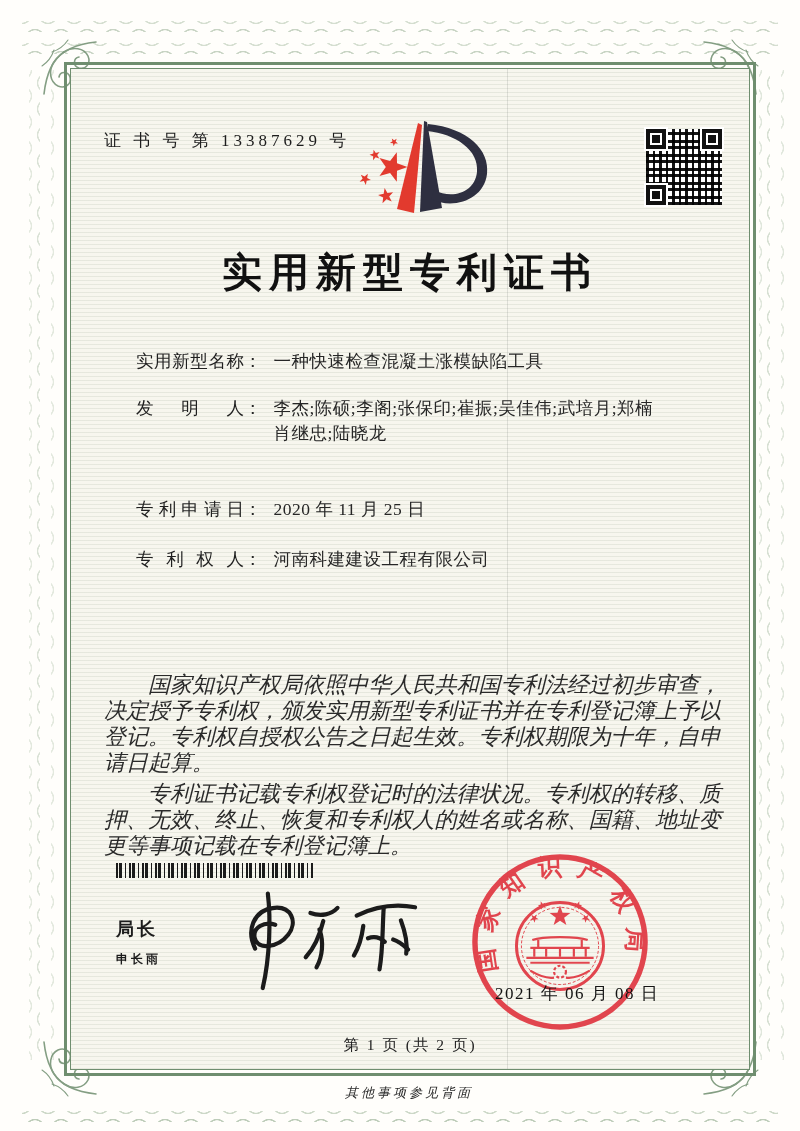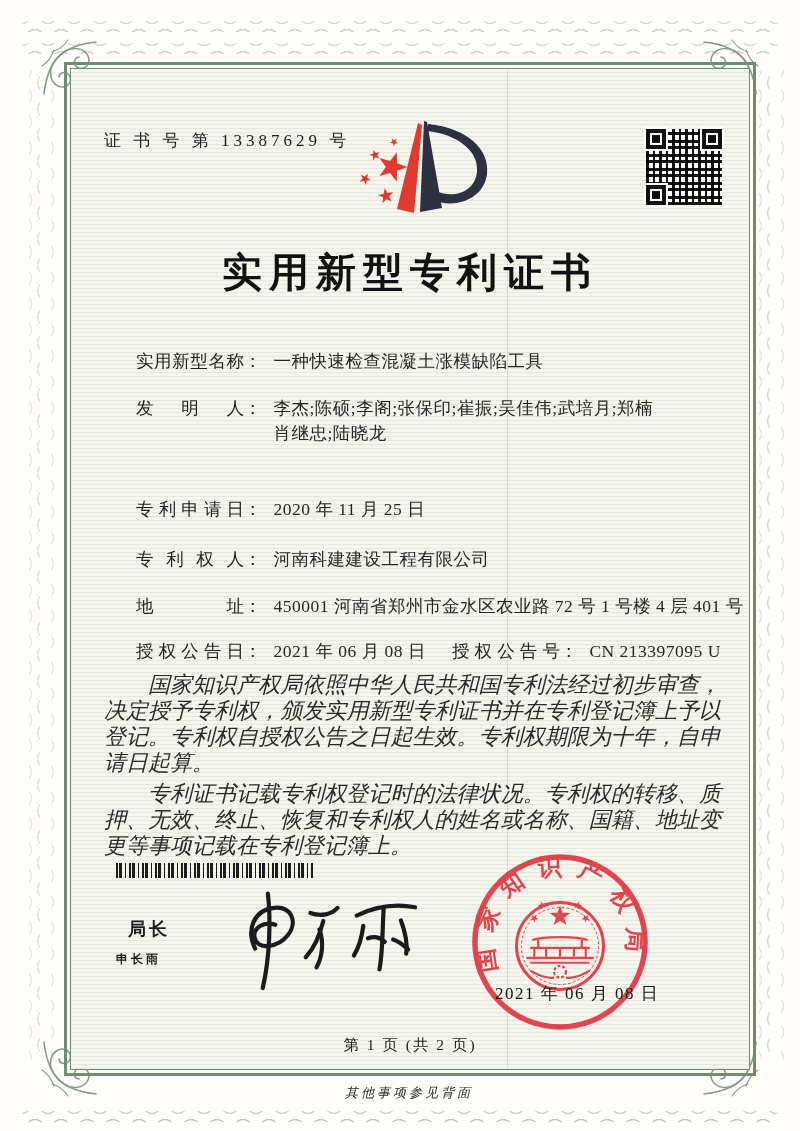--- a/index.html
+++ b/index.html
@@ -71,21 +71,21 @@
   .f-value{letter-spacing:.5px;}
   .inv-value{display:inline-block;white-space:pre-line;width:500px;line-height:25px;vertical-align:top;}
   .pair2{margin-left:26px;}
   
   .body-text{position:absolute;left:33px;top:603px;width:617px;font-size:22px;line-height:26px;
     text-align:justify;color:#2a2a2a;font-style:italic;}
   .body-text p{margin:0 0 5px 0;text-indent:2em;}
   
   .barcode{position:absolute;left:45px;top:794px;width:197px;height:15px;
     background:repeating-linear-gradient(90deg,#1b1b1b 0 2px,transparent 2px 3px,#1b1b1b 3px 6px,transparent 6px 9px,#1b1b1b 9px 10px,transparent 10px 13px);}
-  .signer-role{position:absolute;left:45px;top:848px;font-family:Liberation Sans, sans-serif;font-size:18px;font-weight:600;letter-spacing:3px;color:#1d1d1d;margin-left:12px;}
+  .signer-role{position:absolute;left:45px;top:848px;font-family:Liberation Sans, sans-serif;font-size:18px;font-weight:600;letter-spacing:3px;color:#1d1d1d;}
   .signer-name{position:absolute;left:45px;top:882px;font-family:"Liberation Sans","DejaVu Sans",sans-serif;font-size:12px;font-weight:600;letter-spacing:3px;color:#1d1d1d;}
   .signature{position:absolute;left:152px;top:812px;width:210px;height:110px;}
   .seal{position:absolute;left:398px;top:782px;width:182px;height:182px;opacity:.93;}
   .seal-ring-text{font-size:24px;letter-spacing:14px;fill:#e03842;font-weight:700;font-family:"Liberation Serif",serif;}
   .seal-date{position:absolute;left:424px;top:913px;font-size:17px;letter-spacing:1.5px;color:#141414;z-index:5;}
   .page-info{position:absolute;left:0;top:966px;width:100%;text-align:center;font-size:15.5px;letter-spacing:2px;color:#222;}
   .back-note{position:absolute;left:70px;top:1084px;width:678px;text-align:center;font-size:13px;font-style:italic;letter-spacing:3px;color:#2a2a2a;}
 </style>
 </head>
 <body>
@@ -152,26 +152,20 @@
   </div>
   <div class="frow" style="top:327px">
     <span class="f-label">发明人</span><span class="f-colon">：</span><span class="f-value inv-value">李杰;陈硕;李阁;张保印;崔振;吴佳伟;武培月;郑楠
 肖继忠;陆晓龙</span>
   </div>
   <div class="frow" style="top:428px">
     <span class="f-label">专利申请日</span><span class="f-colon">：</span><span class="f-value">2020 年 11 月 25 日</span>
   </div>
   <div class="frow" style="top:478px">
     <span class="f-label">专利权人</span><span class="f-colon">：</span><span class="f-value">河南科建建设工程有限公司</span>
-  </div>
-  <div class="frow" style="top:525px">
-    <span class="f-label">地址</span><span class="f-colon">：</span><span class="f-value">450001 河南省郑州市金水区农业路 72 号 1 号楼 4 层 401 号</span>
-  </div>
-  <div class="frow" style="top:570px">
-    <span class="f-label">授权公告日</span><span class="f-colon">：</span><span class="f-value">2021 年 06 月 08 日</span><span class="f-label pair2">授权公告号</span><span class="f-colon">：</span><span class="f-value">CN 213397095 U</span>
   </div>
 
   <div class="body-text">
     <p>国家知识产权局依照中华人民共和国专利法经过初步审查，决定授予专利权，颁发实用新型专利证书并在专利登记簿上予以登记。专利权自授权公告之日起生效。专利权期限为十年，自申请日起算。</p>
     <p>专利证书记载专利权登记时的法律状况。专利权的转移、质押、无效、终止、恢复和专利权人的姓名或名称、国籍、地址变更等事项记载在专利登记簿上。</p>
   </div>
 
   <div class="barcode"></div>
 
   <div class="signer-role">局长</div>

